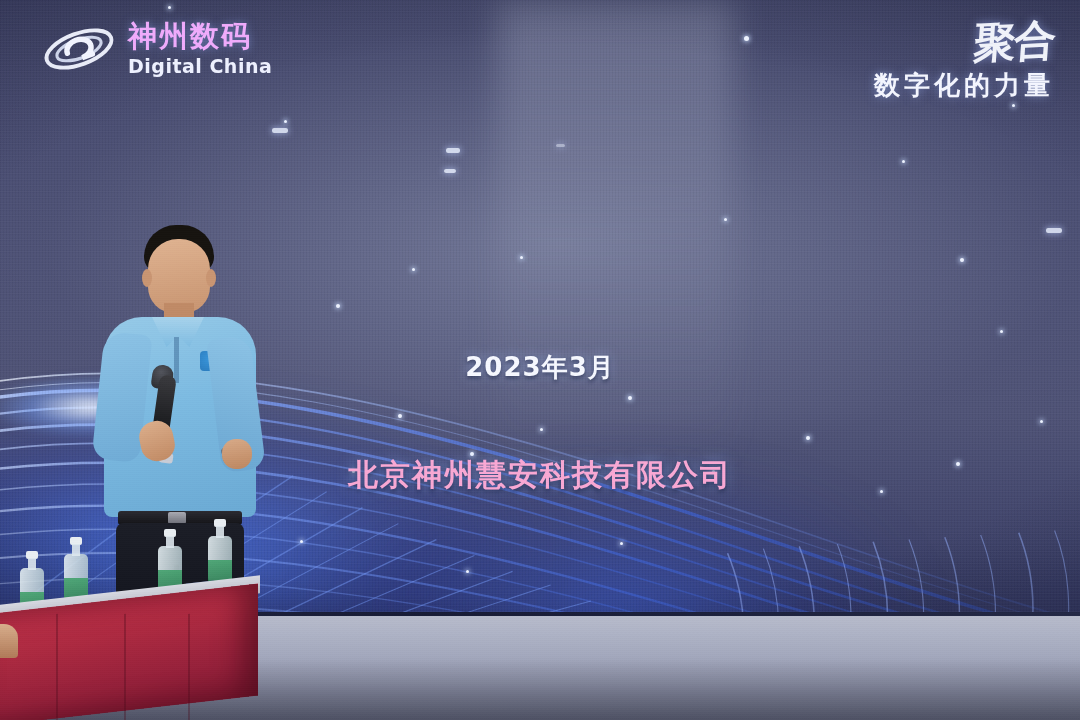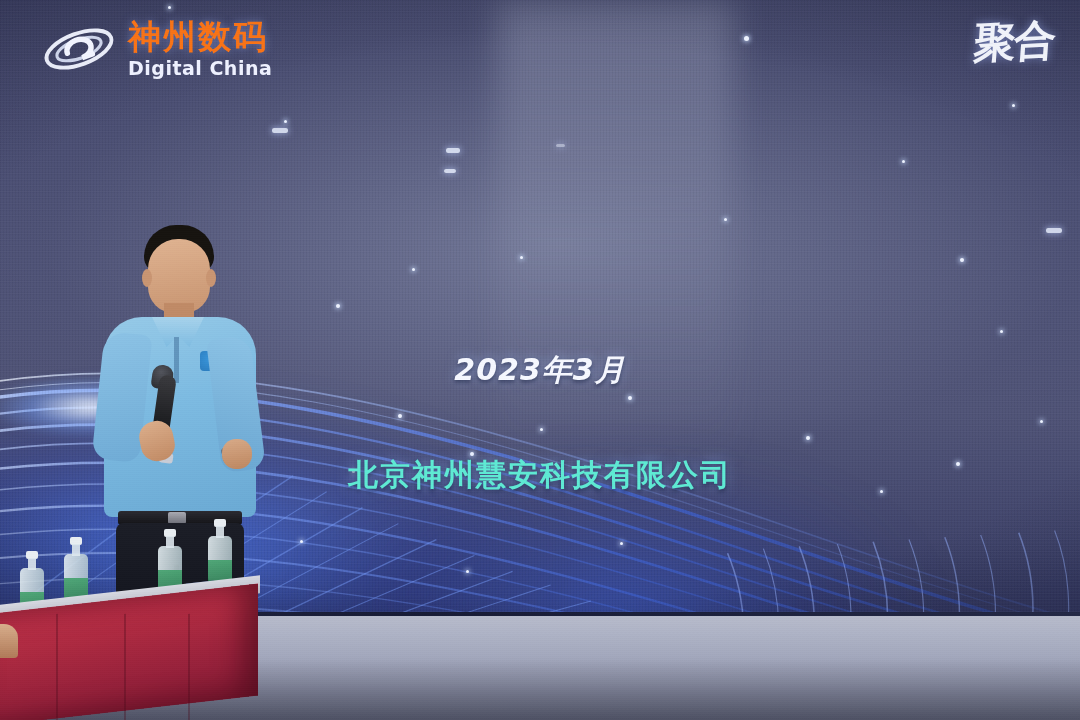--- a/index.html
+++ b/index.html
@@ -52,31 +52,31 @@
     box-shadow:0 0 5px 1px rgba(200,220,255,.85);}
   .dash{position:absolute;background:rgba(232,238,255,.85);border-radius:2px;
     box-shadow:0 0 6px 1px rgba(190,205,255,.55);}
 
   
   .slide-title{position:absolute;left:0;right:0;top:178px;text-align:center;
     font-size:46px;font-weight:700;letter-spacing:3px;color:#fdfdff;
     text-shadow:0 0 16px rgba(180,200,255,.65),0 2px 4px rgba(10,14,40,.85);
     white-space:nowrap;}
   .slide-date{position:absolute;left:0;right:0;top:350px;text-align:center;
-    font-size:30px;font-weight:700;letter-spacing:1px;color:#f6f8ff;
-    text-shadow:0 0 12px rgba(170,195,255,.55),0 2px 4px rgba(10,14,40,.7);font-style:italic;}
+    font-size:26px;font-weight:700;letter-spacing:1px;color:#f6f8ff;
+    text-shadow:0 0 12px rgba(170,195,255,.55),0 2px 4px rgba(10,14,40,.7);}
   .slide-company{position:absolute;left:0;right:0;top:455px;text-align:center;
-    font-size:30px;font-weight:700;letter-spacing:2px;color:#5eead4;
+    font-size:30px;font-weight:700;letter-spacing:2px;color:#f9a8d4;
     text-shadow:0 0 14px rgba(150,185,255,.6),0 2px 5px rgba(8,12,40,.8);}
 
   
   .logo-left{position:absolute;left:40px;top:18px;display:flex;align-items:center;gap:10px;}
   .dc-mark{width:78px;height:62px;flex:none;}
   .dc-text{display:flex;flex-direction:column;line-height:1;}
-  .dc-cn{font-size:33px;font-weight:700;color:#f97316;letter-spacing:2px;
+  .dc-cn{font-size:29px;font-weight:700;color:#f0abfc;letter-spacing:2px;
     text-shadow:0 0 8px rgba(150,175,255,.5);}
   .dc-en{font-size:19px;font-weight:700;color:#eef1ff;letter-spacing:.5px;margin-top:6px;}
 
   .logo-right{position:absolute;right:26px;top:14px;text-align:right;}
   .ju-he{font-family:"DejaVu Serif","Liberation Serif",serif;
     font-size:42px;font-weight:700;color:#f0f2fa;letter-spacing:-2px;
     transform:skewX(-7deg) rotate(-3deg);display:inline-block;
     text-shadow:0 0 10px rgba(160,180,255,.55);}
   .power-line{font-size:26px;font-weight:700;color:#f4f6ff;letter-spacing:4px;
     margin-top:-2px;text-shadow:0 0 10px rgba(160,185,255,.5);}
@@ -275,20 +275,21 @@
       </g>
     </svg>
     <div class="dc-text">
       <span class="dc-cn">神州数码</span>
       <span class="dc-en">Digital China</span>
     </div>
   </div>
 
   <div class="logo-right">
     <div class="ju-he">聚合</div>
+    <div class="power-line">数字化的力量</div>
   </div>
 
   <div class="floor-top"></div>
   <div class="floor"></div>
   <div class="floor-shadow"></div>
 
   <div class="speaker">
     <div class="sp-hair"></div>
     <div class="sp-head"></div>
     <div class="sp-ear" style="left:46px;"></div>

